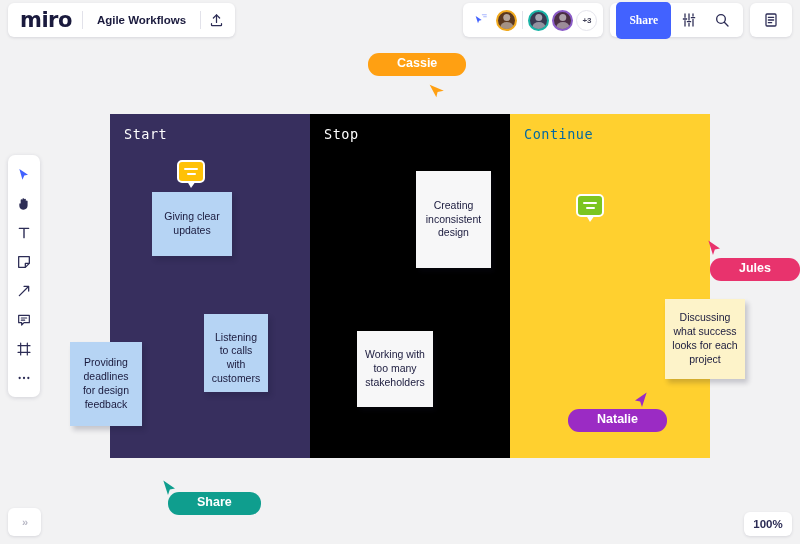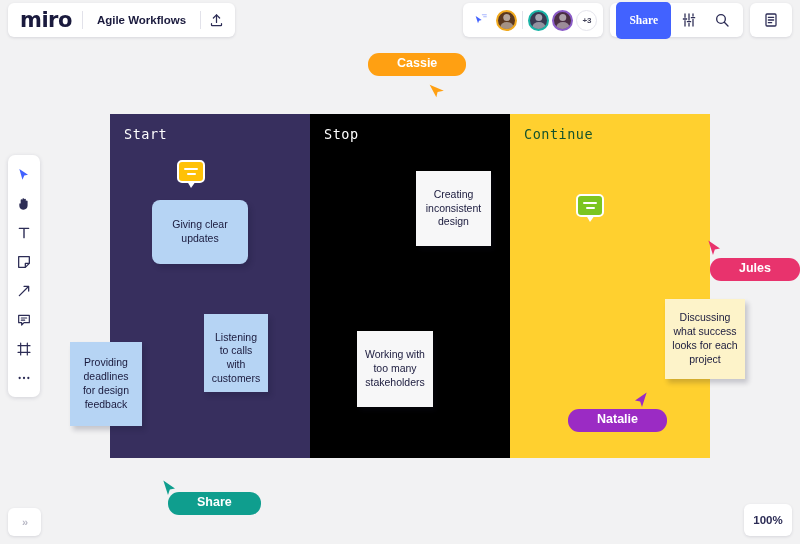--- a/index.html
+++ b/index.html
@@ -167,21 +167,21 @@
     font-family: "DejaVu Sans Mono", monospace;
     font-size: 13.5px;
     color: #ffffff;
     position: absolute;
     left: 14px; top: 12px;
     letter-spacing: 0.5px;
   }
   .col-start    { width: 200px; background: #372f5e; }
   .col-stop     { width: 200px; background: #000000; }
   .col-continue { width: 200px; background: #ffd02f; }
-  .col-continue .col-title { color: #14532d; }
+  .col-continue .col-title { color: #0369a1; }
 
   
   .note {
     position: absolute;
     display: flex;
     align-items: center;
     justify-content: center;
     text-align: center;
     padding: 6px 7px;
     font-size: 10.5px;
@@ -252,21 +252,21 @@
     display: flex; align-items: center; justify-content: center;
     cursor: pointer;
     color: #b9b9c6;
     font-size: 11px;
     font-weight: 700;
     letter-spacing: -1px;
   }
   .zoom-btn {
     position: absolute;
     right: 8px; bottom: 8px;
-    height: 32px;
+    height: 24px;
     min-width: 48px;
     background: #fff;
     border-radius: 6px;
     box-shadow: 0 1px 3px rgba(30,30,60,.13);
     display: flex; align-items: center; justify-content: center;
     cursor: pointer;
     color: #2c2c55;
     font-size: 11.5px;
     font-weight: 700;
     padding: 0 9px;
@@ -393,33 +393,33 @@
       <div class="col-title">Start</div>
     </div>
     <div class="column col-stop">
       <div class="col-title">Stop</div>
     </div>
     <div class="column col-continue">
       <div class="col-title">Continue</div>
     </div>
   </div>
 
-  <div class="note note-blue" style="left:152px; top:200px; width:96px; height:64px;border-radius:8px;">
+  <div class="note note-blue" style="left:152px; top:192px; width:80px; height:64px;">
     <span>Giving clear updates</span>
   </div>
 
   <div class="note note-blue" style="left:204px; top:314px; width:64px; height:78px;align-items:flex-end;">
     <span>Listening to calls with customers</span>
   </div>
 
   <div class="note note-blue" style="left:70px; top:342px; width:72px; height:84px;">
     <span>Providing deadlines for design feedback</span>
   </div>
 
-  <div class="note note-white" style="left:416px; top:171px; width:75px; height:75px;">
+  <div class="note note-white" style="left:416px; top:171px; width:75px; height:97px;">
     <span>Creating inconsistent design</span>
   </div>
 
   <div class="note note-white" style="left:357px; top:331px; width:76px; height:76px;">
     <span>Working with too many stakeholders</span>
   </div>
 
 
   <div class="note note-yellow" style="left:665px; top:299px; width:80px; height:80px;">
     <span>Discussing what success looks for each project</span>

